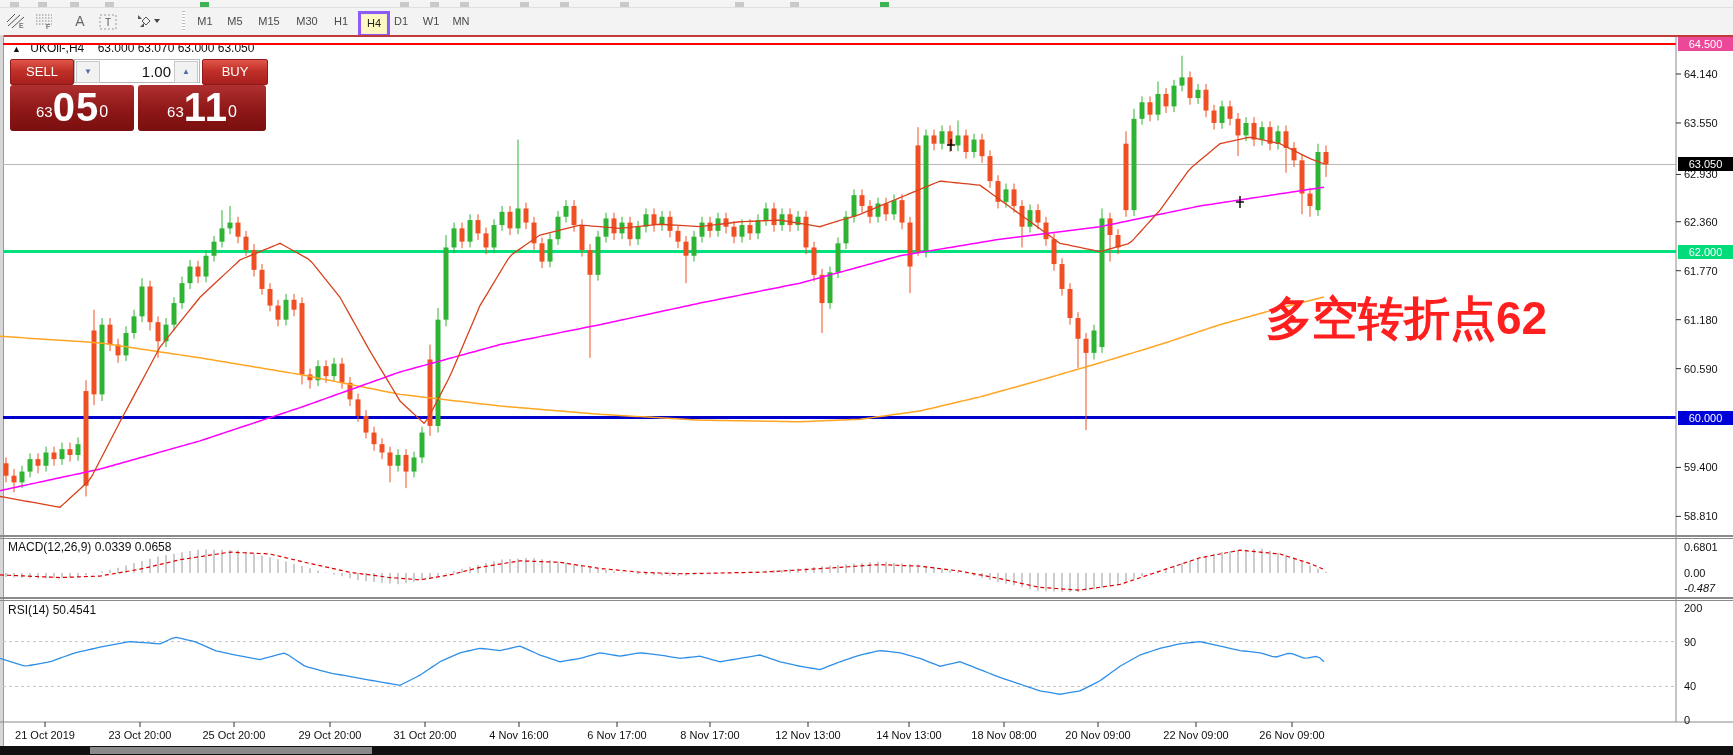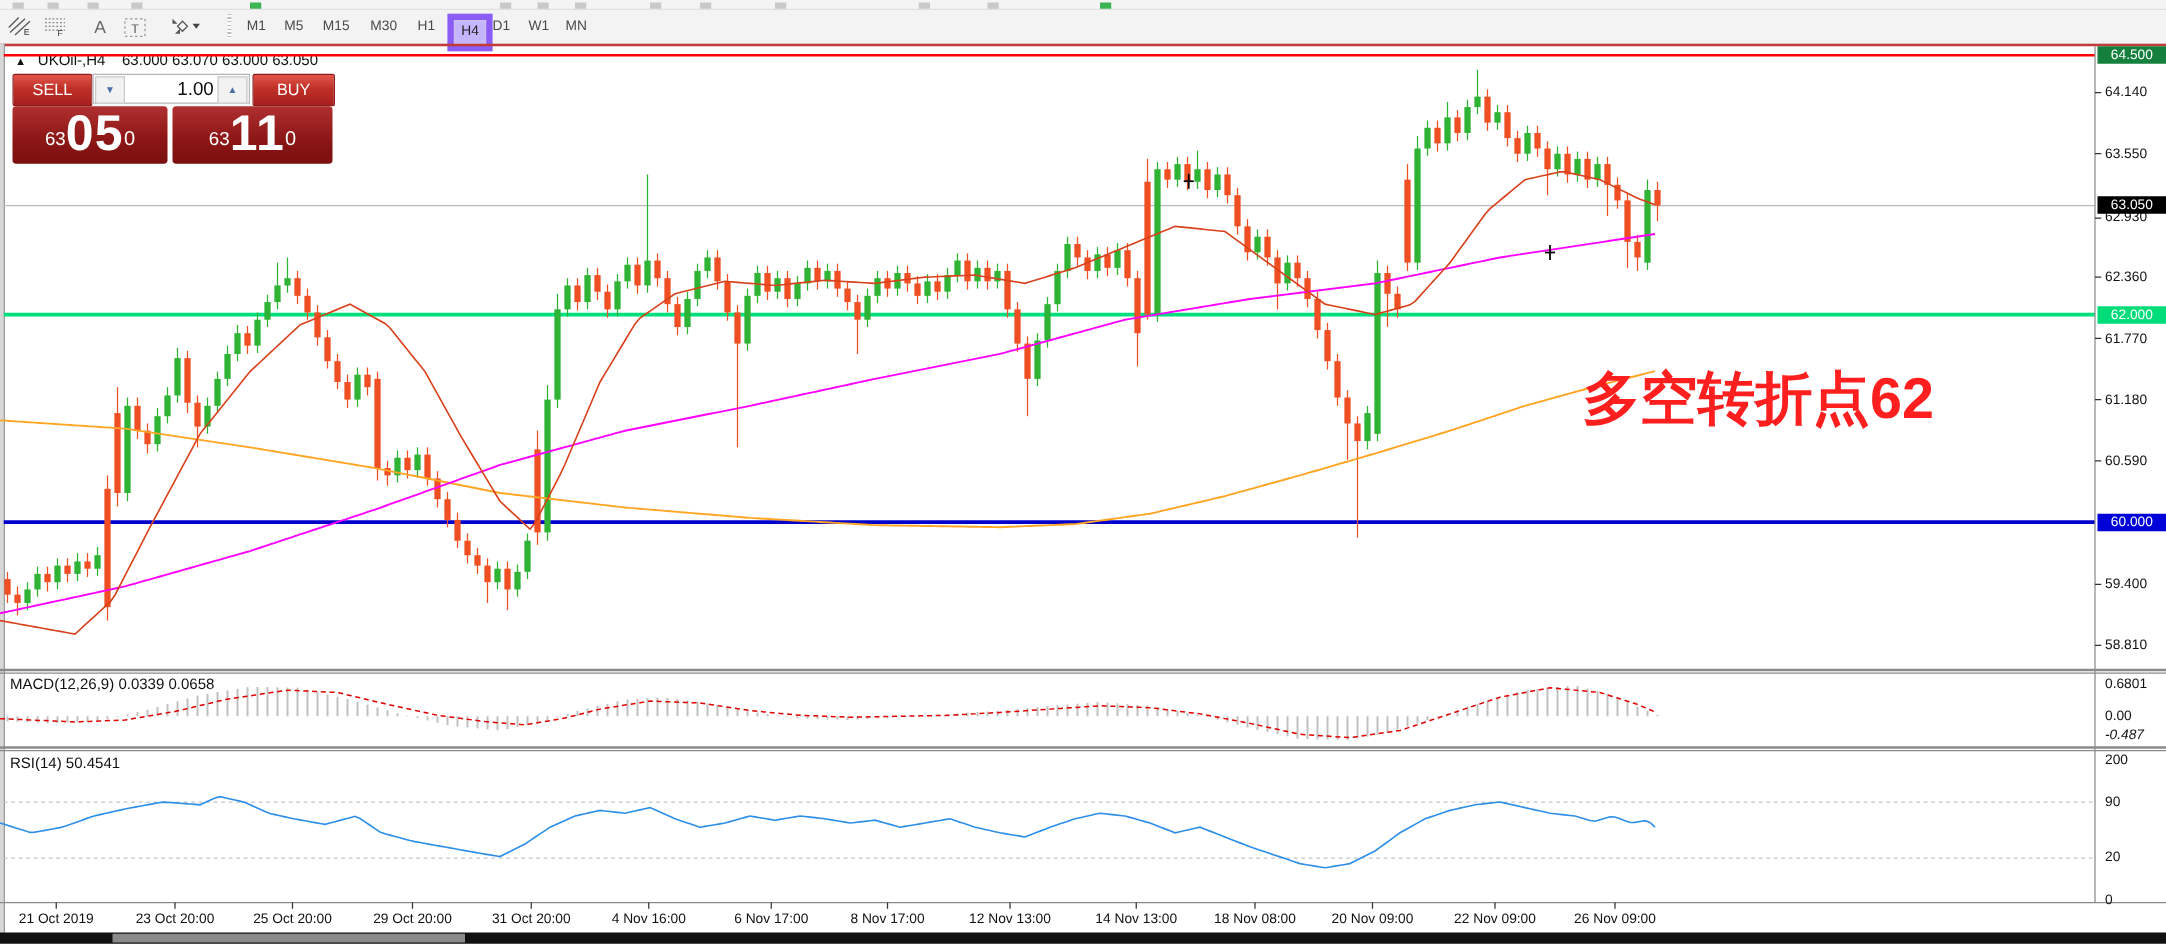--- a/index.html
+++ b/index.html
@@ -12,21 +12,21 @@
   .stub.green{background:#3cb454;}
   
   #toolbar{left:0;top:8px;width:1733px;height:27px;background:#f3f3f3;border-bottom:1px solid #cfcfcf;}
   .tool-icon{position:absolute;top:3px;width:24px;height:20px;color:#555;text-align:center;
              font-size:12px;line-height:20px;cursor:default;}
   .tool-icon svg{display:block;margin:2px auto;}
   .tb-sep{position:absolute;top:3px;left:182px;width:3px;height:20px;
           background:repeating-linear-gradient(#bbb 0 1px,#fff 1px 3px);}
   .tf-btn{position:absolute;top:3px;height:20px;line-height:20px;text-align:center;
           font-size:11px;color:#4a4a4a;letter-spacing:0;}
-  .tf-btn.active{background:#c4b5fd;border:5px solid #8b5cf6;box-shadow:inset 0 0 2px #ddd;
+  .tf-btn.active{background:#fef9c3;border:3px solid #8b5cf6;box-shadow:inset 0 0 2px #ddd;
                  line-height:18px;color:#222;}
   
   #win-left-border{left:0;top:35px;width:3px;height:712px;background:#d7d7d7;border-right:1px solid #9a9a9a;}
   #win-top-border{left:0;top:35px;width:1733px;height:2px;background:#c23a3a;}
   #chart-title{left:12px;top:41px;font-size:12px;color:#111;}
   #chart-title .tri{font-size:9px;margin-right:6px;}
   #chart-title b{font-weight:normal;margin-right:10px;}
   
   #trade{left:10px;top:59px;width:256px;}
   .tp-btn{position:absolute;top:0;height:24px;border:1px solid #8d1b1b;border-radius:2px;
@@ -708,30 +708,30 @@
 <div id="price-axis">
     <div class="ax-label" style="top: 68px;">64.140</div>
     <div class="ax-label" style="top: 116.97px;">63.550</div>
     <div class="ax-label" style="top: 168.43px;">62.930</div>
     <div class="ax-label" style="top: 215.74px;">62.360</div>
     <div class="ax-label" style="top: 264.71px;">61.770</div>
     <div class="ax-label" style="top: 313.68px;">61.180</div>
     <div class="ax-label" style="top: 362.65px;">60.590</div>
     <div class="ax-label" style="top: 461.42px;">59.400</div>
     <div class="ax-label" style="top: 510.39px;">58.810</div>
-    <div class="ax-badge" style="top: 37.12px; background: #15803d;">64.500</div>
+    <div class="ax-badge" style="top: 37.12px; background: #ec4899;">64.500</div>
     <div class="ax-badge" style="top: 157.47px; background: rgb(0, 0, 0);">63.050</div>
     <div class="ax-badge" style="top: 244.62px; background: rgb(0, 220, 122);">62.000</div>
     <div class="ax-badge" style="top: 410.62px; background: rgb(0, 0, 216);">60.000</div>
     <div class="ax-label" style="top: 541px;">0.6801</div>
     <div class="ax-label" style="top: 567px;">0.00</div>
     <div class="ax-label" style="top: 582px; font-style: italic;">-0.487</div>
     <div class="ax-label" style="top: 602px;">200</div>
     <div class="ax-label" style="top: 636px;">90</div>
-    <div class="ax-label" style="top: 680px;">20</div>
+    <div class="ax-label" style="top: 680px;">40</div>
     <div class="ax-label" style="top: 714px;">0</div>
   </div>
 <div id="time-axis">
     <div class="t-label" style="left: 45px; transform: translateX(-50%);">21 Oct 2019</div>
     <div class="t-label" style="left: 140px; transform: translateX(-50%);">23 Oct 20:00</div>
     <div class="t-label" style="left: 234px; transform: translateX(-50%);">25 Oct 20:00</div>
     <div class="t-label" style="left: 330px; transform: translateX(-50%);">29 Oct 20:00</div>
     <div class="t-label" style="left: 425px; transform: translateX(-50%);">31 Oct 20:00</div>
     <div class="t-label" style="left: 519px; transform: translateX(-50%);">4 Nov 16:00</div>
     <div class="t-label" style="left: 617px; transform: translateX(-50%);">6 Nov 17:00</div>

